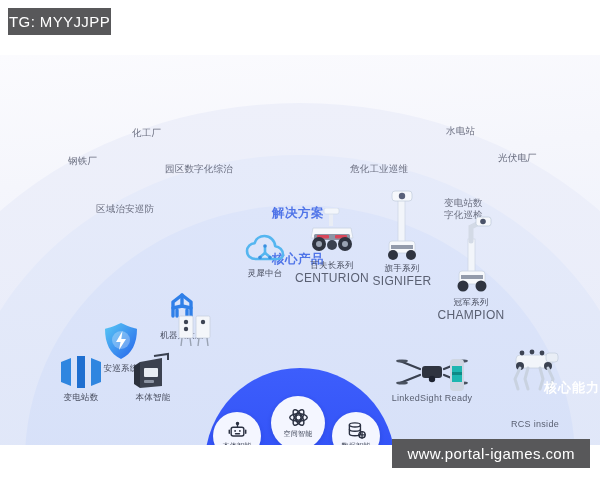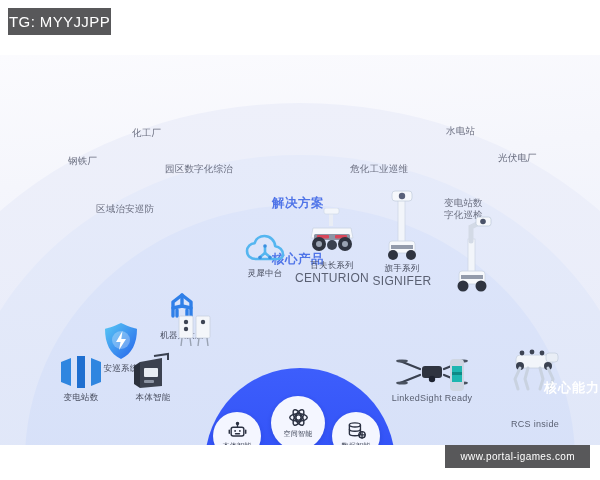--- a/index.html
+++ b/index.html
@@ -37,21 +37,21 @@
   .arc-core {
     left:205px; top:313px; width:190px; height:190px;
     background:linear-gradient(180deg,#3d5efc 0%,#2f4ff5 60%,#2946ee 100%);
   }
 
   
   .ring-title {
     position:absolute; color:#4f74e8; font-weight:bold;
     font-size:12.5px; letter-spacing:.5px; white-space:nowrap;
   }
-  .t-solution { left:272px; top:140px; }
+  .t-solution { left:272px; top:150px; }
   .t-product  { left:272px; top:196px; }
   .t-core {
     position:absolute; left:0; right:0; top:324px;
     text-align:right; color:#ffffff; font-weight:bold;
     font-size:13px; letter-spacing:1px;
   }
 
   
   .scn {
     position:absolute; color:#6b6f80; font-size:9.5px;
@@ -84,21 +84,21 @@
   .cap-b { left:271px; top:341px; width:54px; height:54px; }
   .cap-c { left:332px; top:357px; }
 
   
   .wm {
     position:absolute; background:#58585a; color:#ffffff;
     font-size:15px; letter-spacing:.4px; display:flex;
     align-items:center; justify-content:center;
   }
   .wm-tl { left:8px; top:8px; padding:5px 1px; }
-  .wm-br { right:10px; bottom:12px; padding:6px 15px; font-size:10px; }
+  .wm-br { right:10px; bottom:12px; padding:6px 15px; font-size:15px; }
 </style>
 </head>
 <body>
 
 <div id="app">
 
   <div class="canvas">
 
     <div class="arc arc-1"></div>
     <div class="arc arc-2"></div>
@@ -208,20 +208,24 @@
           <rect x="21" y="26" width="7" height="34" fill="#f2f5fa" stroke="#ccd5e3" stroke-width=".7"></rect>
           <path d="M24 28 L24 14 L34 9" stroke="#d3dae6" stroke-width="5" fill="none" stroke-linecap="round"></path>
           <rect x="29" y="4" width="15" height="9" rx="2.5" fill="#f6f8fc" stroke="#c0cbdc" stroke-width=".8"></rect>
           <circle cx="36" cy="8.5" r="2.8" fill="#4a5268"></circle>
           <rect x="12" y="58" width="26" height="13" rx="3" fill="#f7f9fc" stroke="#c9d3e2" stroke-width=".8"></rect>
           <rect x="14" y="62" width="22" height="4" fill="#939bab"></rect>
           <circle cx="16" cy="73" r="5.5" fill="#2f3440"></circle>
           <circle cx="34" cy="73" r="5.5" fill="#2f3440"></circle>
         </svg>
       </div>
+      <div class="lbl">
+        <span>冠军系列</span>
+        <span class="en">CHAMPION</span>
+      </div>
     </div>
 
     <div class="item" style="left:36px; top:287px;">
       <div class="ic">
         <svg width="44" height="34" viewBox="0 0 44 34">
           <path d="M2 6 L12 2 L12 30 L2 26 Z" fill="#2f86e0"></path>
           <path d="M18 0 L26 0 L26 32 L18 32 Z" fill="#1f6fd0"></path>
           <path d="M32 2 L42 6 L42 26 L32 30 Z" fill="#2f86e0"></path>
         </svg>
       </div>

